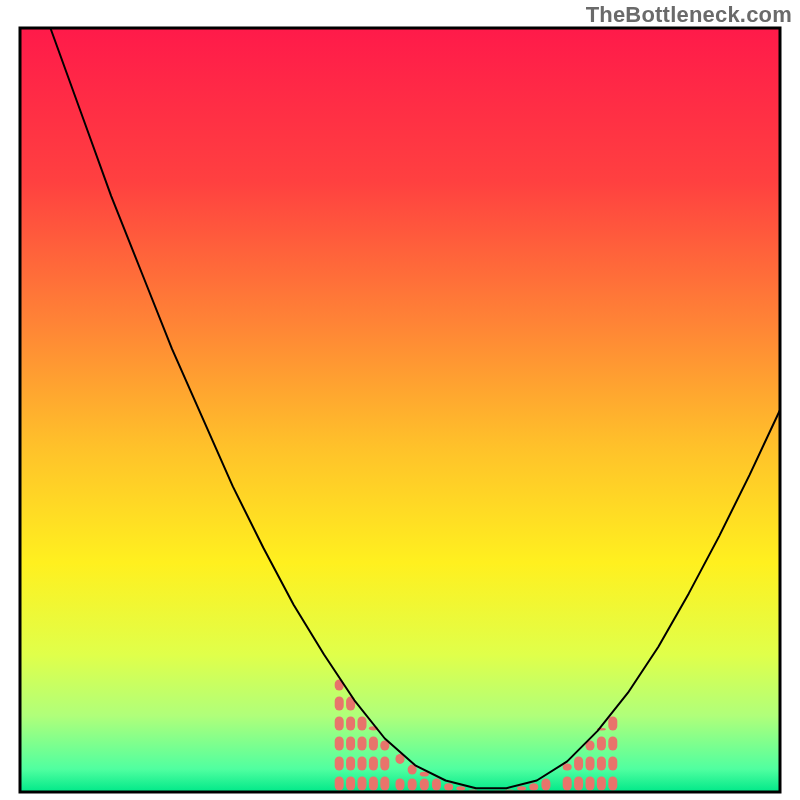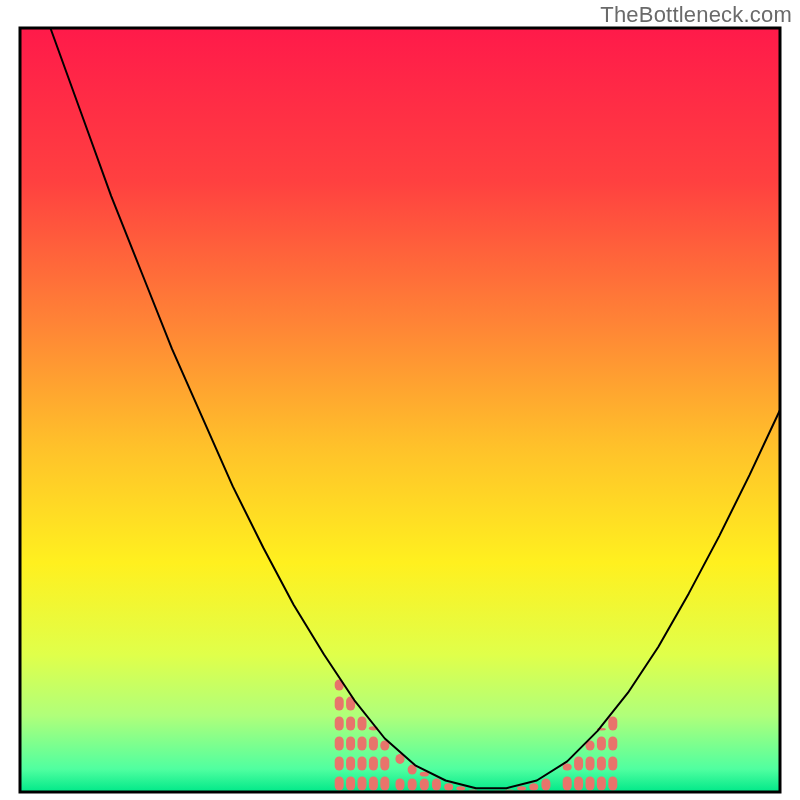--- a/index.html
+++ b/index.html
@@ -12,21 +12,21 @@
     position: relative;
     width: 800px;
     height: 800px;
   }
   .watermark {
     position: absolute;
     top: 2px;
     right: 8px;
     font-size: 22px;
     color: #6a6a6a;
-    font-weight: 400;
+    font-weight: 700;
     z-index: 10;
     letter-spacing: 0.2px;
   }
   svg {
     display: block;
   }
 </style>
 </head>
 <body>
 

